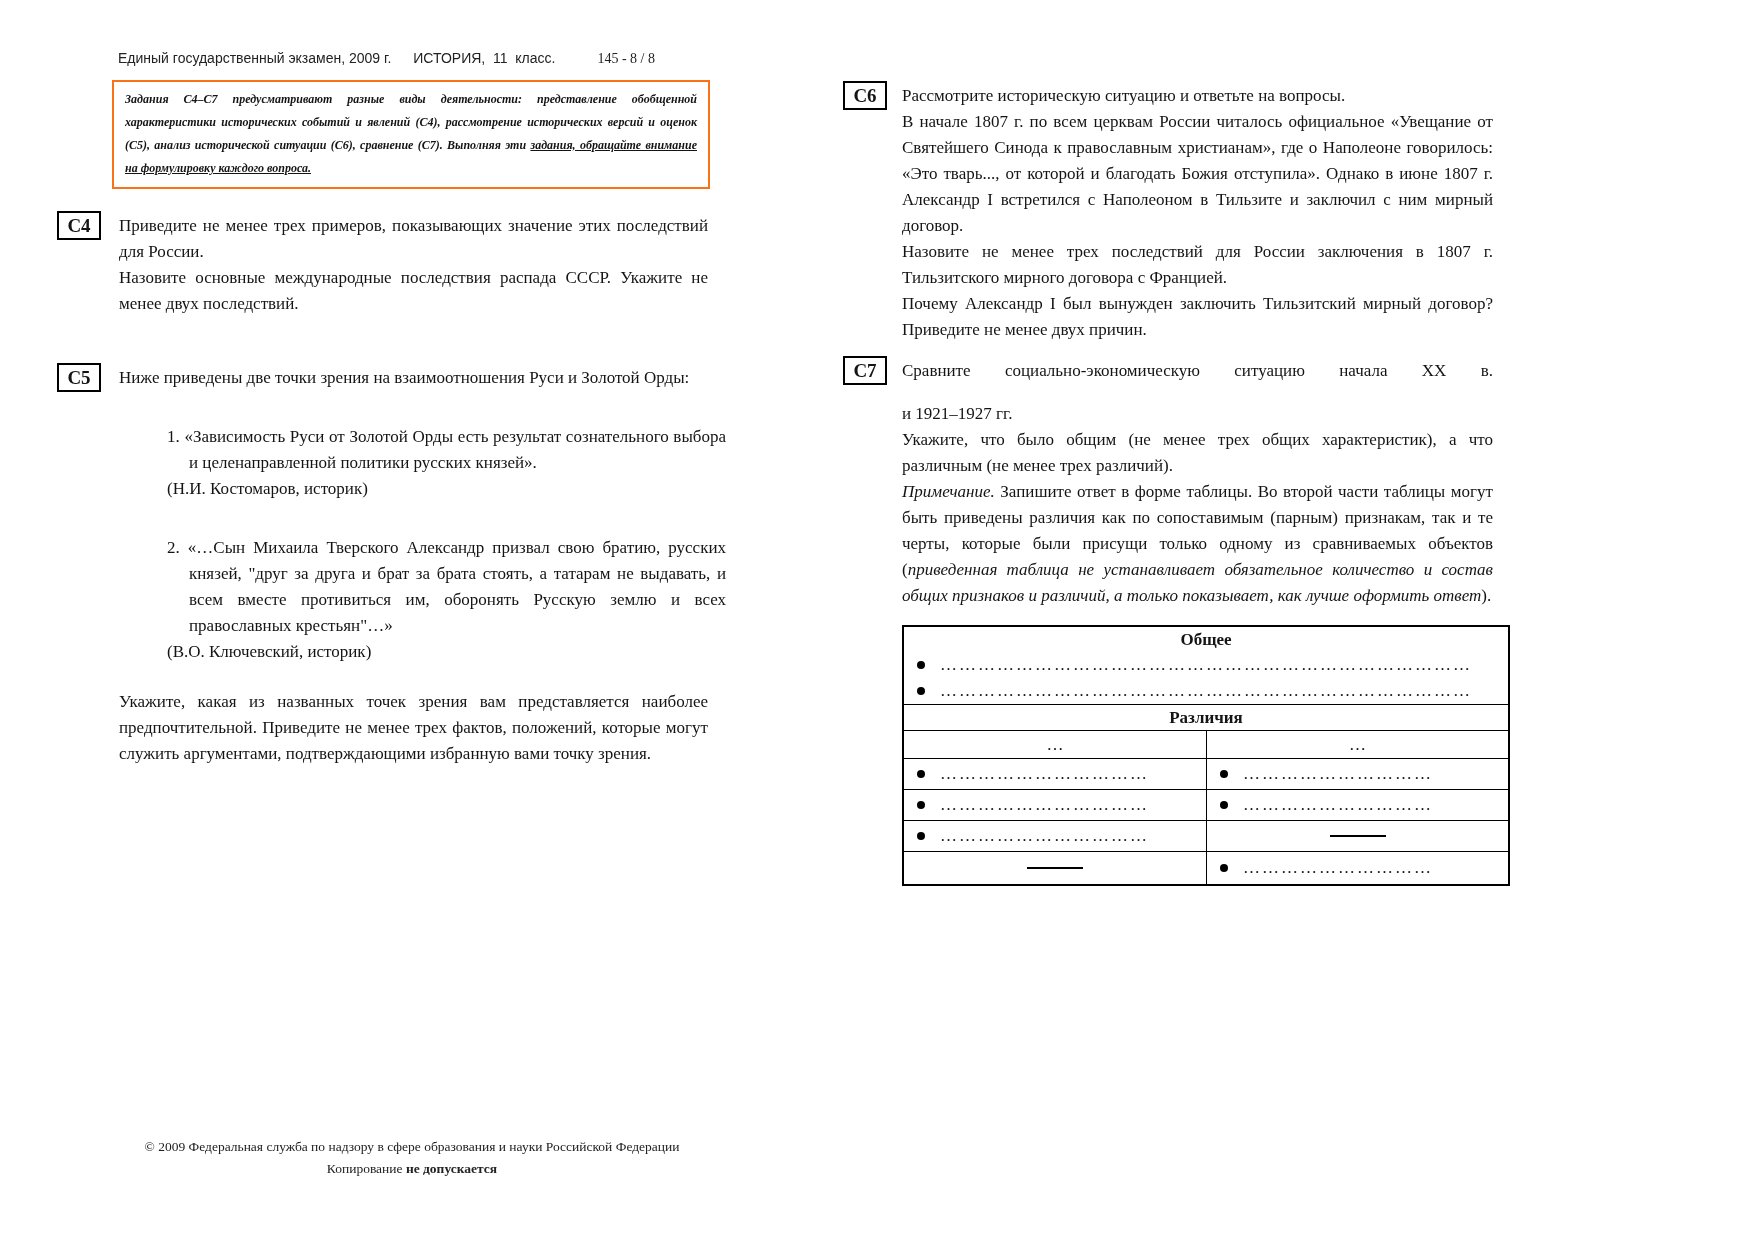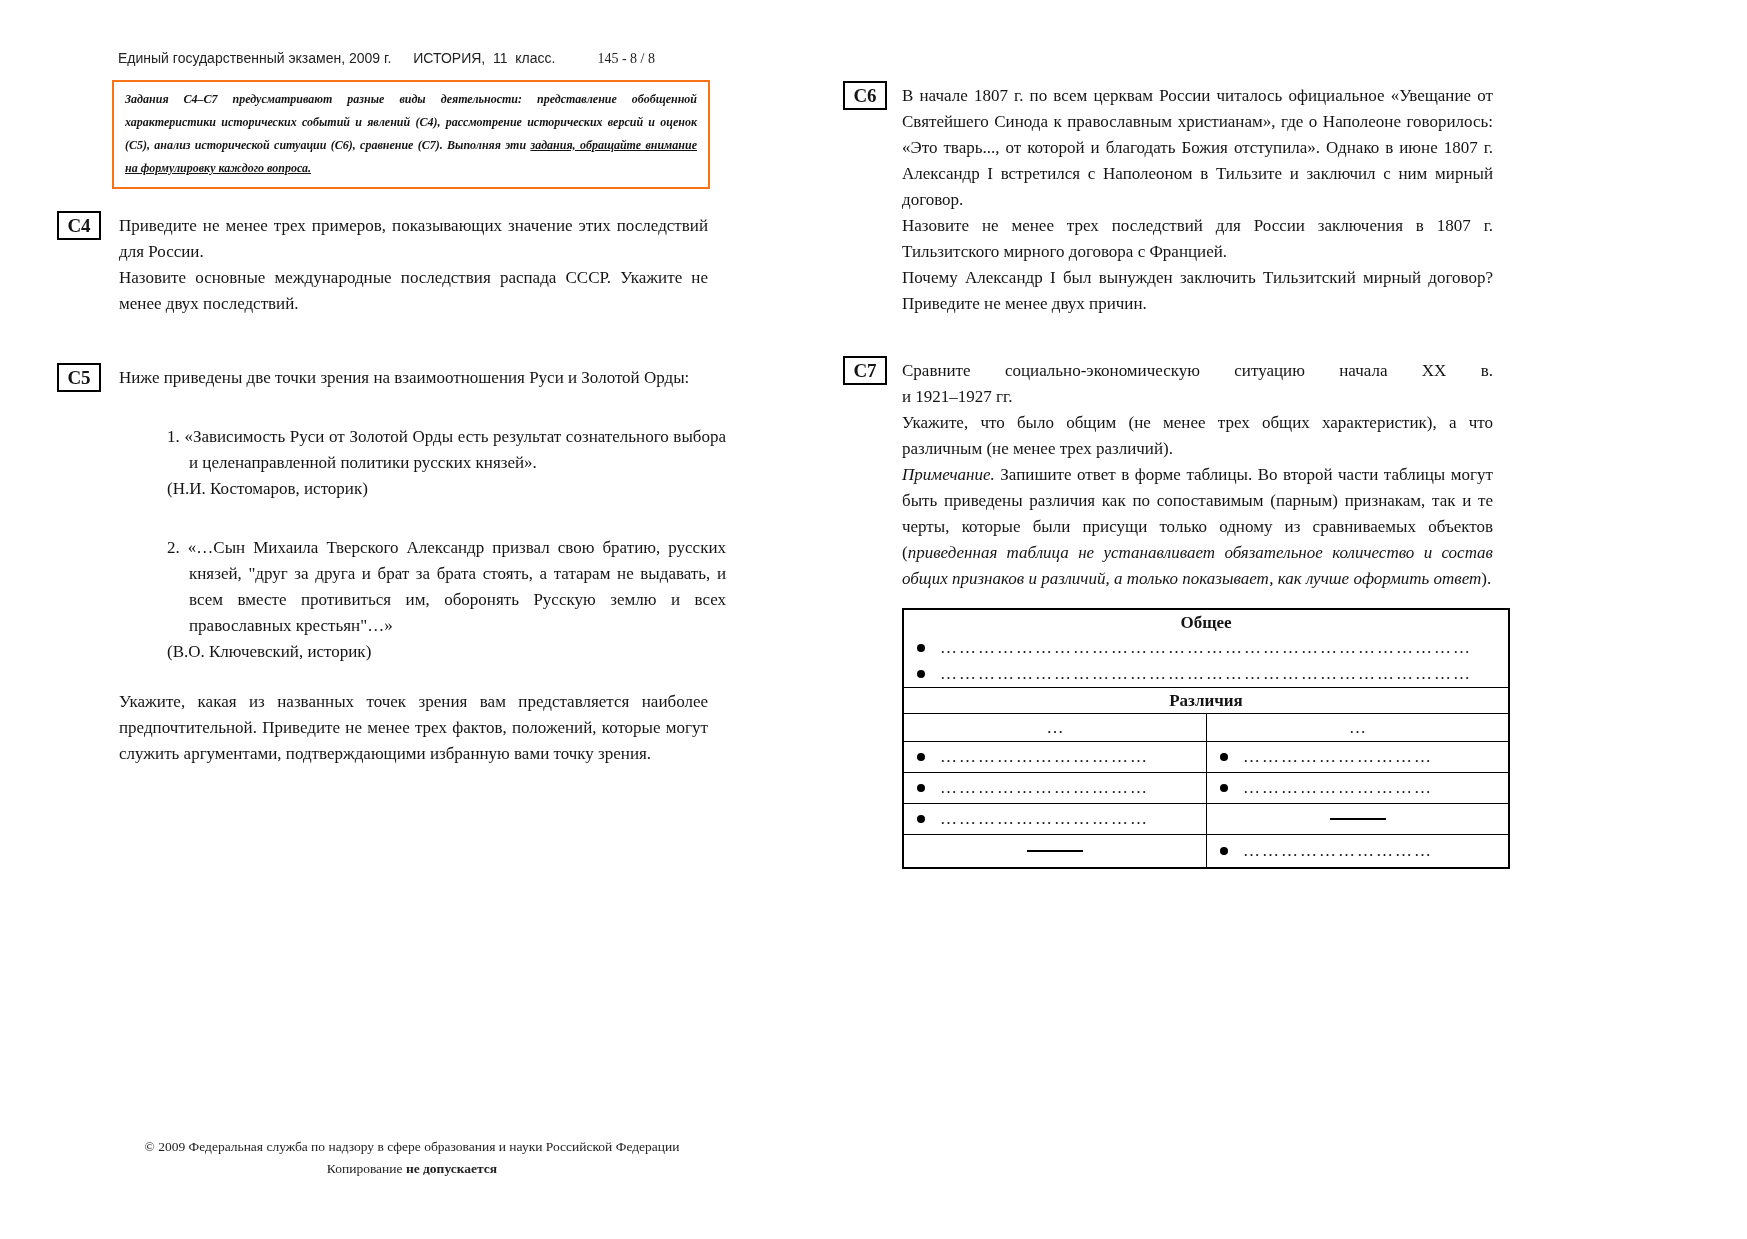--- a/index.html
+++ b/index.html
@@ -119,32 +119,33 @@
     <div class="attribution">(Н.И. Костомаров, историк)</div>
     <div class="quote">2. «…Сын Михаила Тверского Александр призвал свою братию, русских князей, "друг за друга и брат за брата стоять, а татарам не выдавать, и всем вместе противиться им, оборонять Русскую землю и всех православных крестьян"…»</div>
     <div class="attribution">(В.О. Ключевский, историк)</div>
     <div class="para outro">Укажите, какая из названных точек зрения вам представляется наиболее предпочтительной. Приведите не менее трех фактов, положений, которые могут служить аргументами, подтверждающими избранную вами точку зрения.</div>
   </div>
 
   <div class="qlabel" style="left:843px; top:81px;">
     <span>С6</span>
   </div>
   <div class="tasktext" style="left:902px; top:83px; width:591px;">
+    <div class="para">Рассмотрите историческую ситуацию и ответьте на вопросы.</div>
     <div class="para">В начале 1807 г. по всем церквам России читалось официальное «Увещание от Святейшего Синода к православным христианам», где о Наполеоне говорилось: «Это тварь..., от которой и благодать Божия отступила». Однако в июне 1807 г. Александр I встретился с Наполеоном в Тильзите и заключил с ним мирный договор.</div>
     <div class="para">Назовите не менее трех последствий для России заключения в 1807 г. Тильзитского мирного договора с Францией.</div>
     <div class="para">Почему Александр I был вынужден заключить Тильзитский мирный договор? Приведите не менее двух причин.</div>
   </div>
 
   <div class="qlabel" style="left:843px; top:356px;">
     <span>С7</span>
   </div>
   <div class="tasktext" style="left:902px; top:358px; width:591px;">
     <div class="para">
       <span class="jline">Сравните социально-экономическую ситуацию начала XX в.</span>
-      <span style="display:block;">и 1921–1927 гг.</span>
+      <span style="display:block;margin-top:17px;">и 1921–1927 гг.</span>
     </div>
     <div class="para">Укажите, что было общим (не менее трех общих характеристик), а что различным (не менее трех различий).</div>
     <div class="para">
       <span class="italic">Примечание.</span><span> Запишите ответ в форме таблицы. Во второй части таблицы могут быть приведены различия как по сопоставимым (парным) признакам, так и те черты, которые были присущи только одному из сравниваемых объектов (</span><span class="italic">приведенная таблица не устанавливает обязательное количество и состав общих признаков и различий, а только показывает, как лучше оформить ответ</span><span>).</span>
     </div>
 
     <div class="anstable">
       <div class="t-head">Общее</div>
       <div class="t-bullet-line">
         <span class="bullet"></span>

